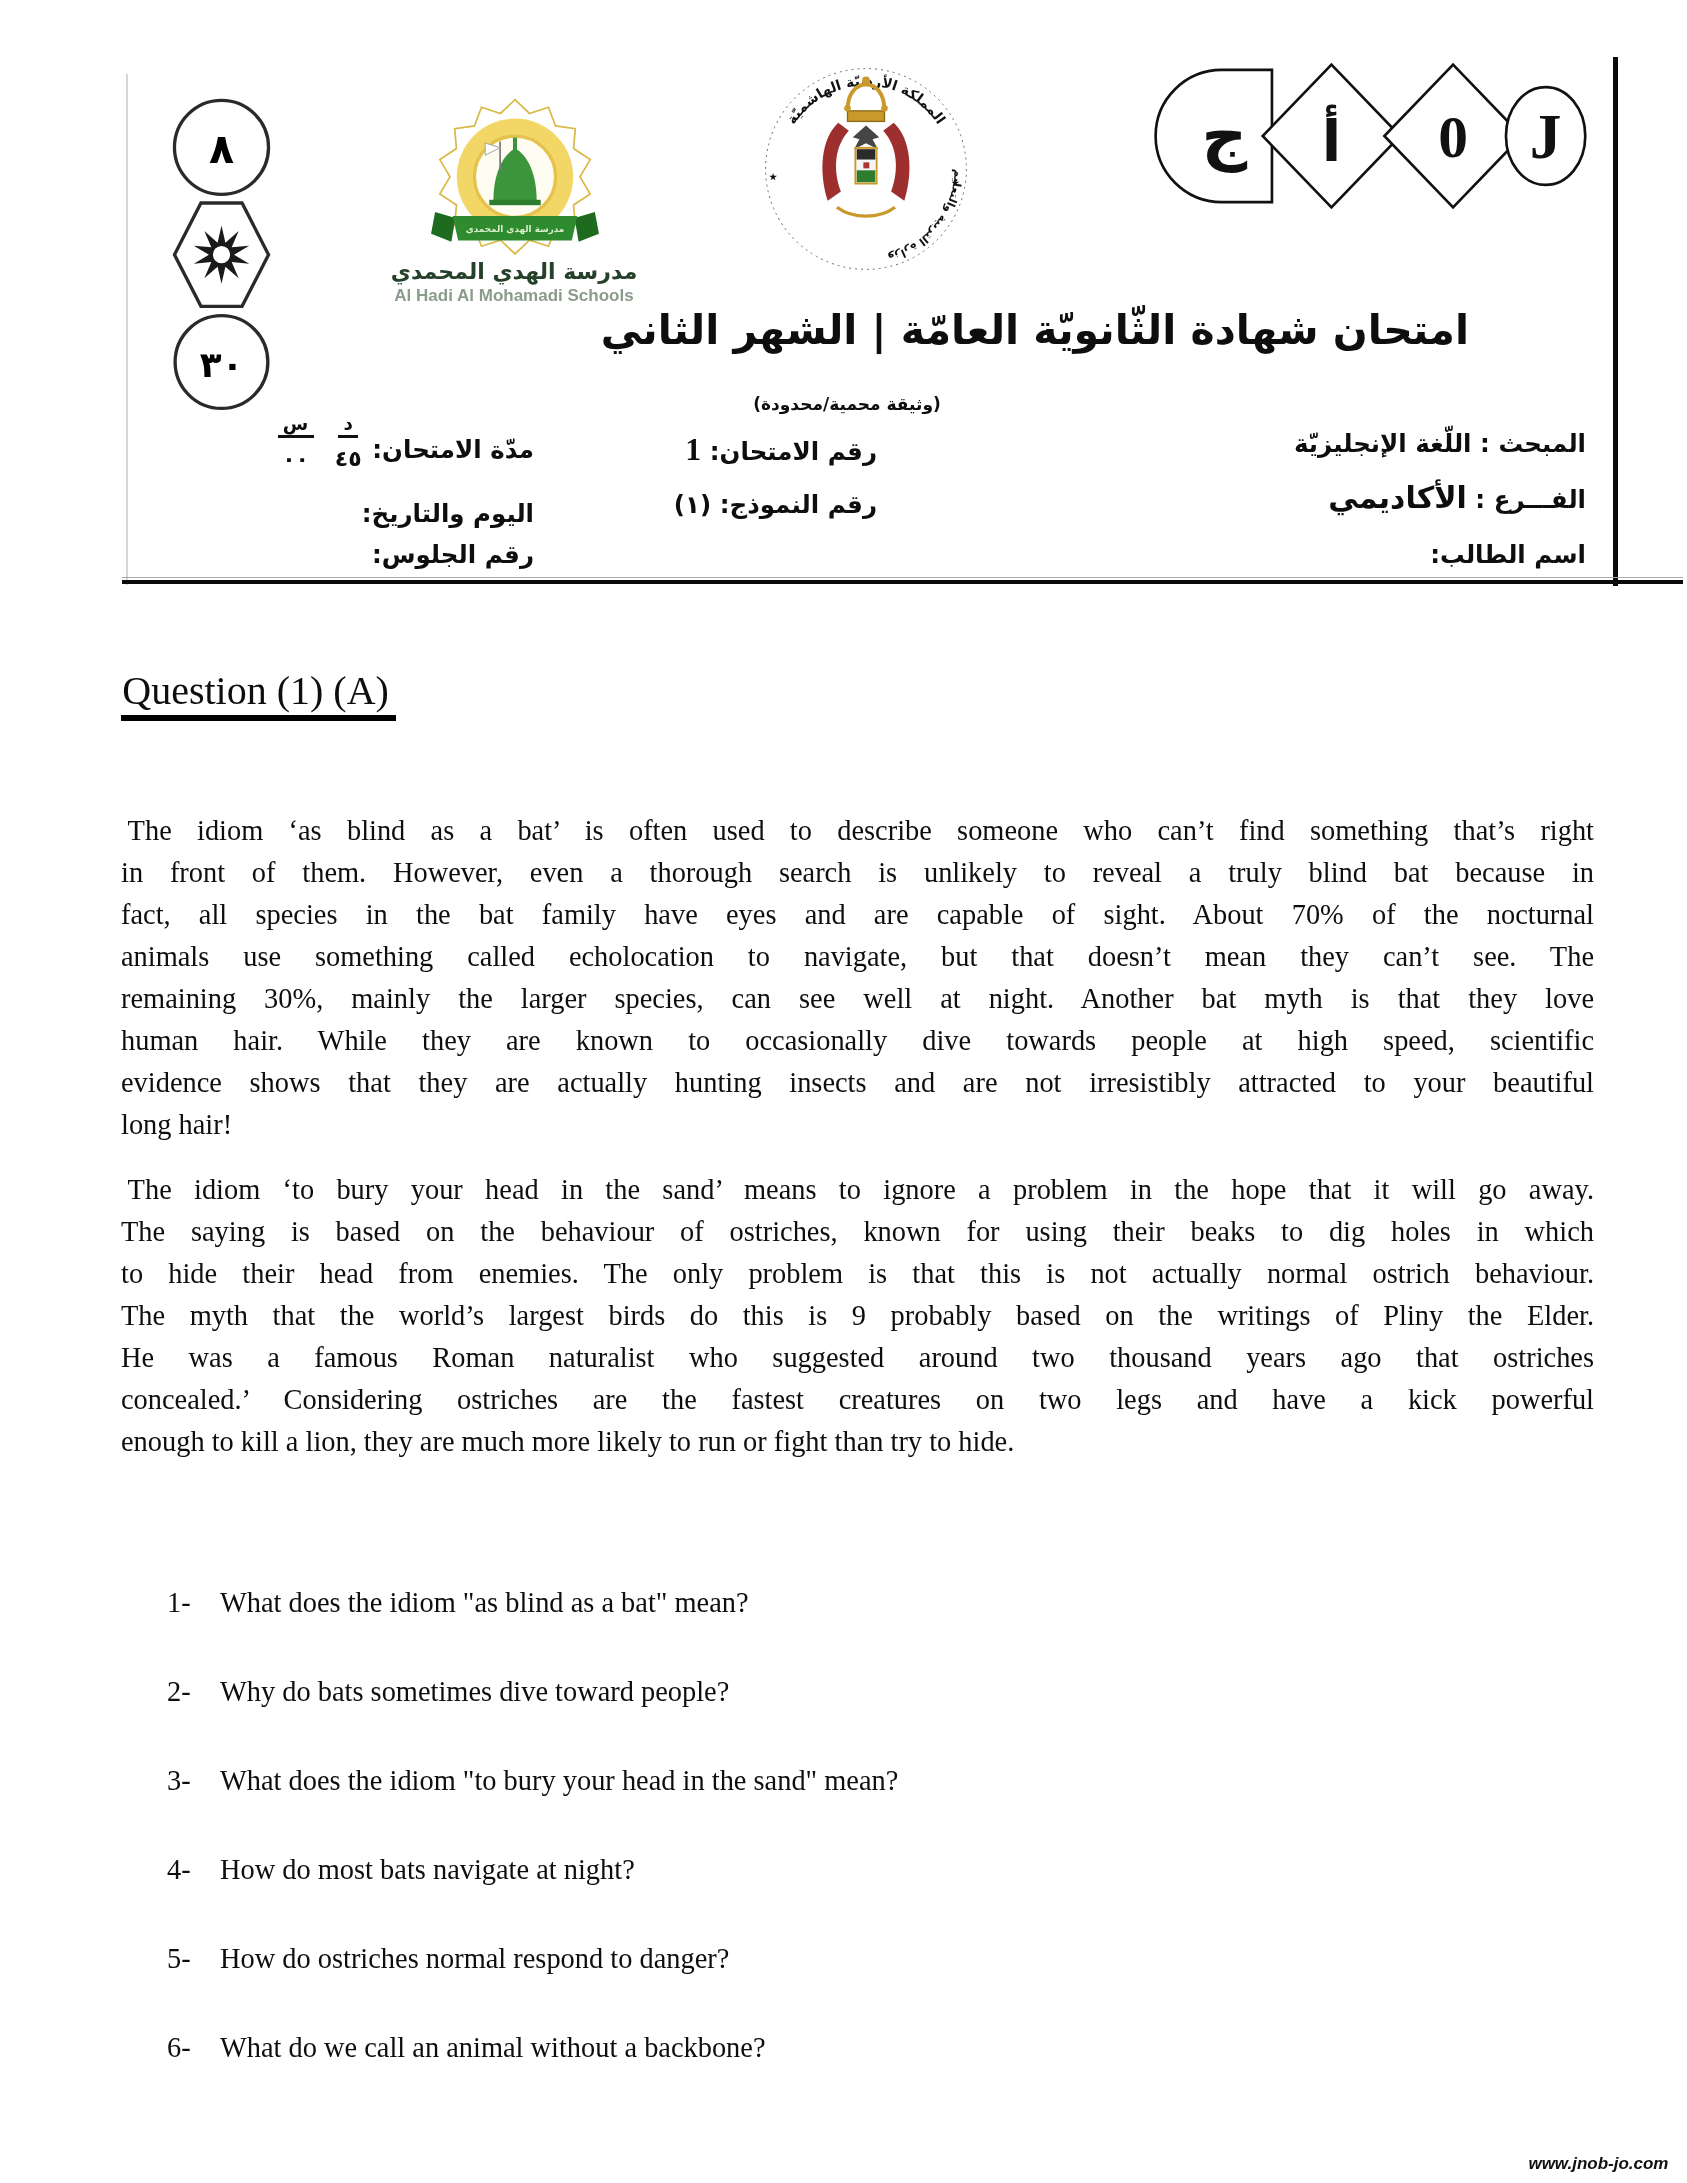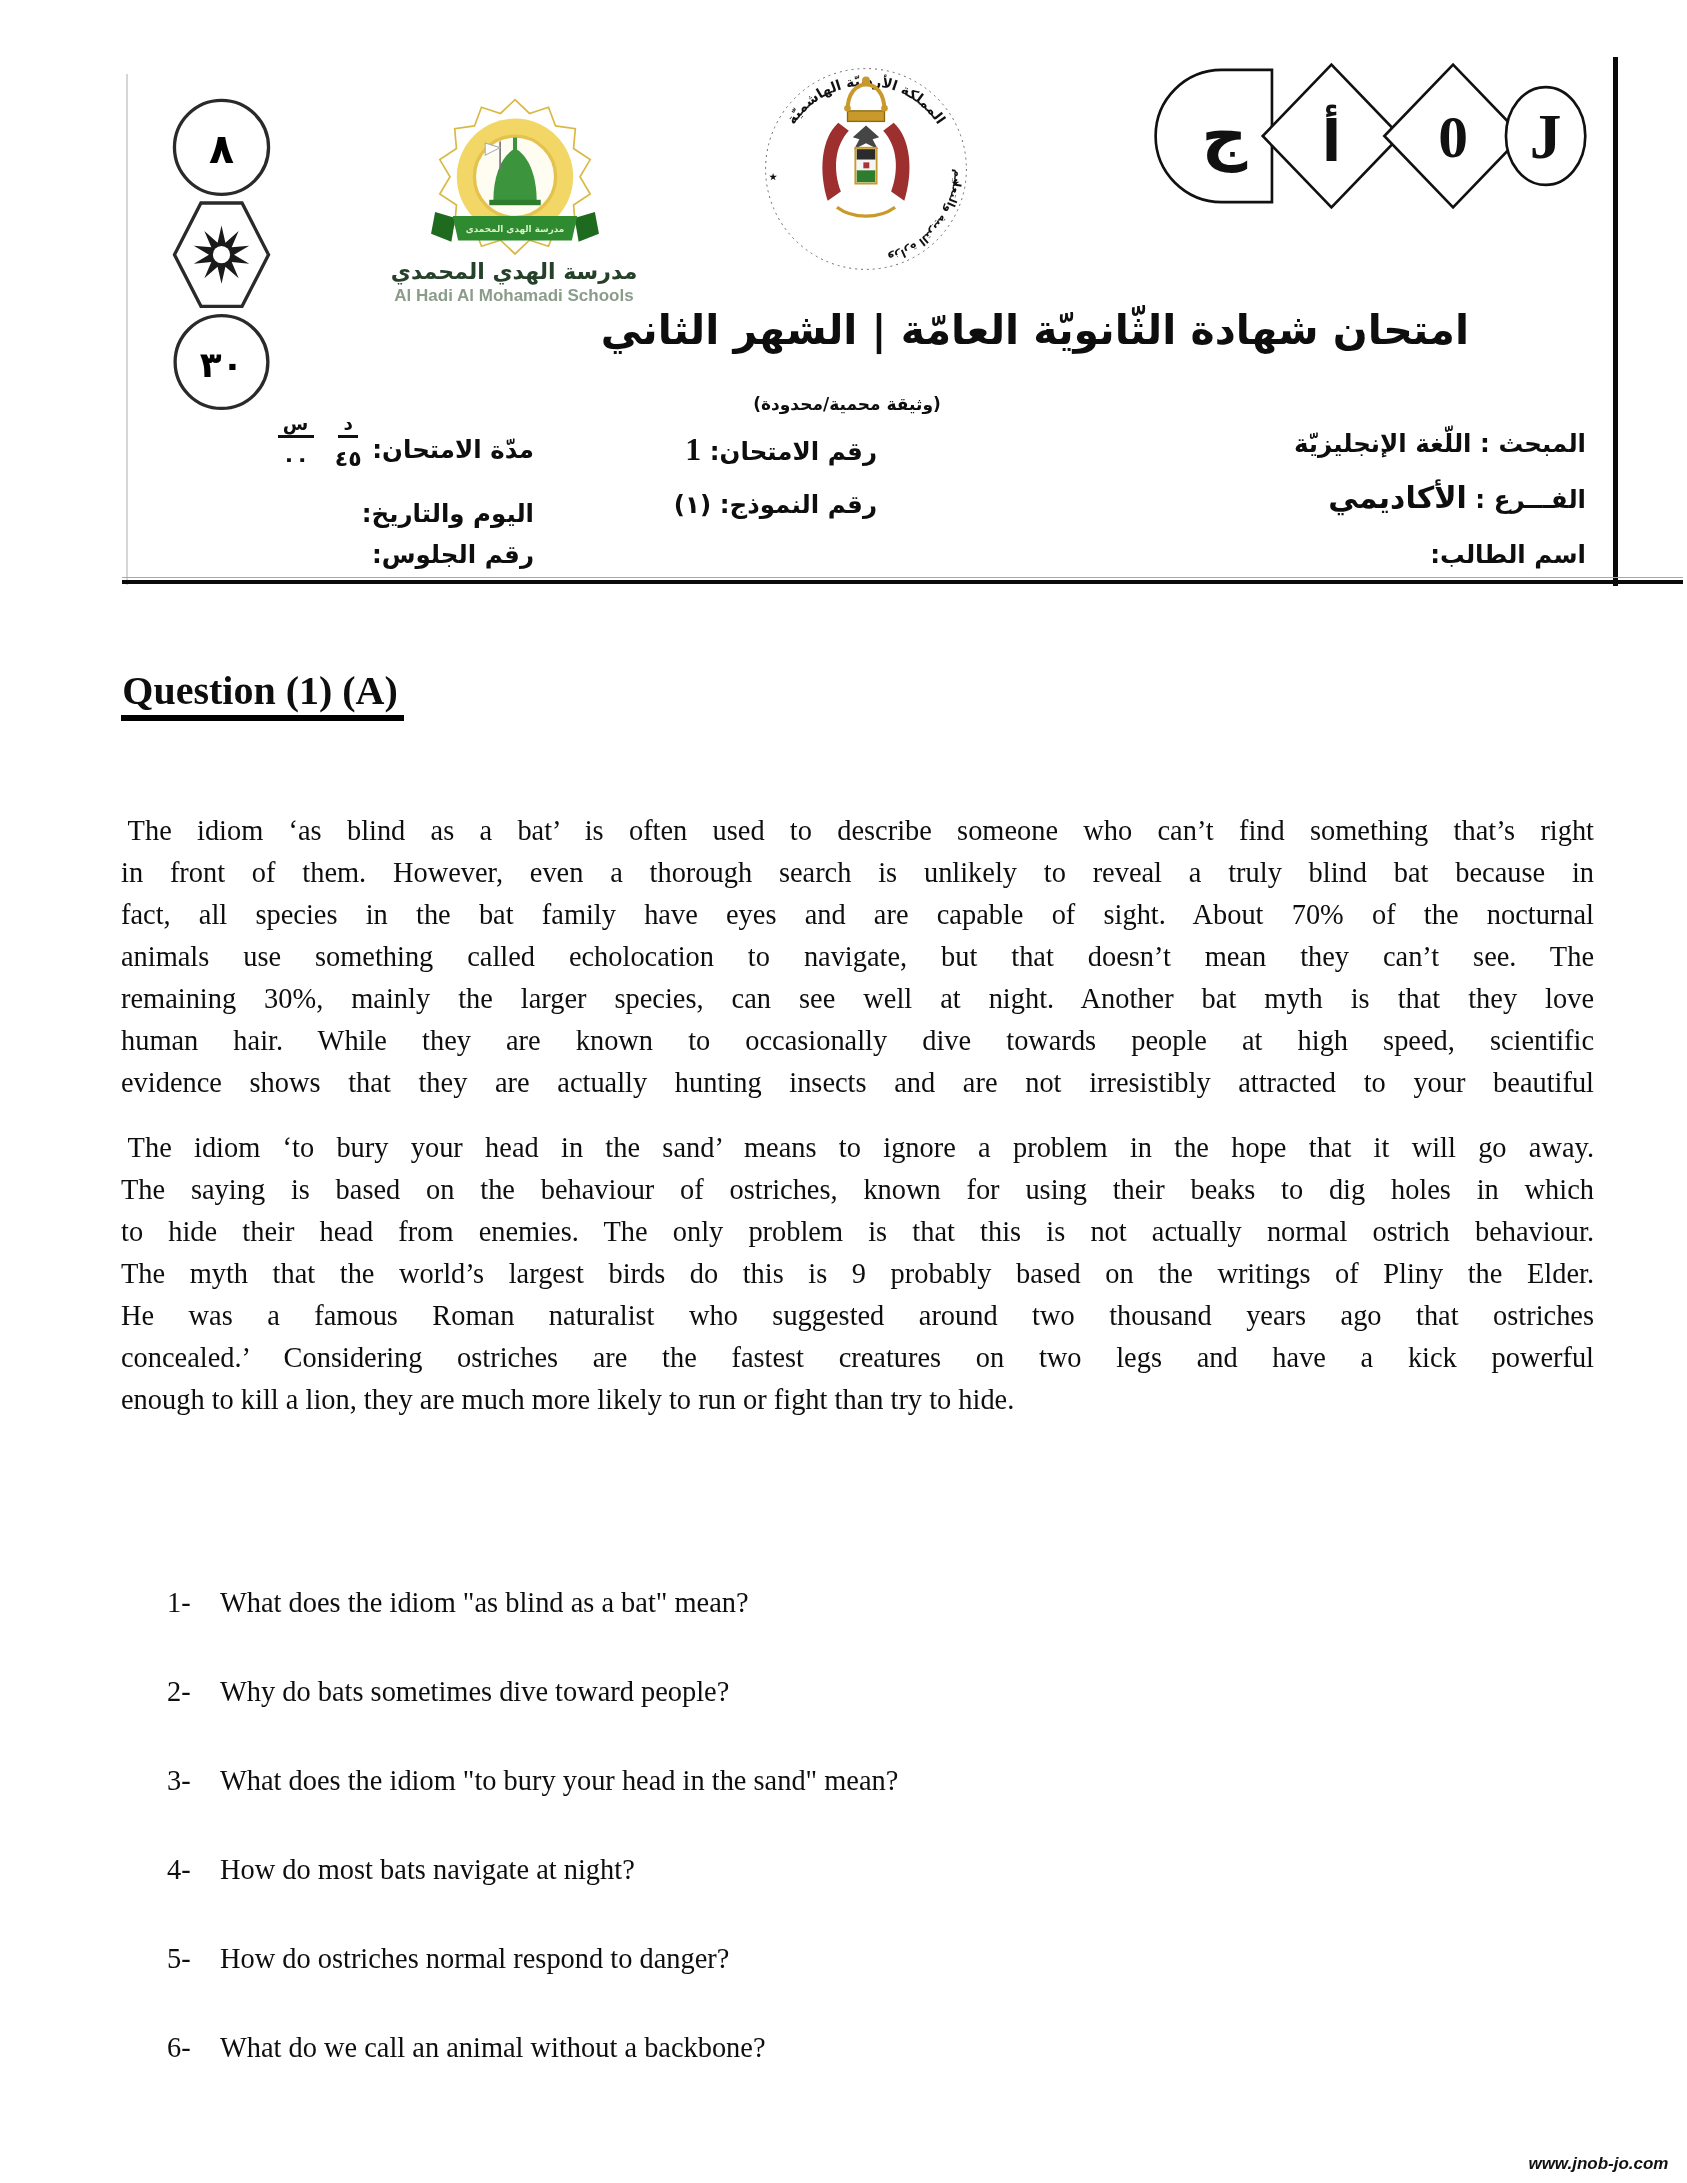--- a/index.html
+++ b/index.html
@@ -28,21 +28,21 @@
   .dur-col{display:flex;flex-direction:column;align-items:center;margin:0 10.6px;}
   .dur-head{font-size:18.5px;font-weight:700;border-bottom:3.3px solid #111;padding:0 5.3px 1.3px 5.3px;}
   .dur-val{font-size:22px;font-weight:700;margin-top:8px;letter-spacing:3.3px;}
   .f-date{right:1153px;top:499px;}
   .f-seat{right:1153px;top:540px;}
   .school-ar{left:370px;top:259px;width:288px;text-align:center;font-size:22px;font-weight:700;color:#26412a;}
   .school-en{left:370px;top:286px;width:288px;text-align:center;font-size:17px;font-weight:700;
              color:#8b9c8b;font-family:"Liberation Sans",sans-serif;}
   
   .q-heading{left:121px;top:667px;}
-  .q-heading span{display:inline-block;font-size:40px;font-weight:700;
+  .q-heading span{display:inline-block;font-size:40px;font-weight:400;
                   border-bottom:6px solid #000;padding:0 6.6px 1.3px 1.3px;}
   .passage{left:121px;top:810px;width:1473px;}
   .para{margin:0 0 22.5px 0;}
   .pline{font-size:28.4px;line-height:42px;text-align:justify;text-align-last:justify;}
   .pline.lastline{text-align-last:left;}
   .pline.firstline{text-indent:6.6px;}
   .qlist{left:167px;top:1587px;width:1389px;}
   .qitem{display:flex;height:89px;align-items:flex-start;}
   .qnum{width:53px;font-size:28.4px;flex:none;}
   .qtext{font-size:28.4px;}
@@ -164,20 +164,21 @@
 
   <div class="abs passage">
       <div class="para">
         <div class="pline firstline">The idiom ‘as blind as a bat’ is often used to describe someone who can’t find something that’s right</div>
         <div class="pline">in front of them. However, even a thorough search is unlikely to reveal a truly blind bat because in</div>
         <div class="pline">fact, all species in the bat family have eyes and are capable of sight. About 70% of the nocturnal</div>
         <div class="pline">animals use something called echolocation to navigate, but that doesn’t mean they can’t see. The</div>
         <div class="pline">remaining 30%, mainly the larger species, can see well at night. Another bat myth is that they love</div>
         <div class="pline">human hair. While they are known to occasionally dive towards people at high speed, scientific</div>
         <div class="pline">evidence shows that they are actually hunting insects and are not irresistibly attracted to your beautiful</div>
+        <div class="pline lastline">long hair!</div>
       </div>
       <div class="para">
         <div class="pline firstline">The idiom ‘to bury your head in the sand’ means to ignore a problem in the hope that it will go away.</div>
         <div class="pline">The saying is based on the behaviour of ostriches, known for using their beaks to dig holes in which</div>
         <div class="pline">to hide their head from enemies. The only problem is that this is not actually normal ostrich behaviour.</div>
         <div class="pline">The myth that the world’s largest birds do this is 9 probably based on the writings of Pliny the Elder.</div>
         <div class="pline">He was a famous Roman naturalist who suggested around two thousand years ago that ostriches</div>
         <div class="pline">concealed.’ Considering ostriches are the fastest creatures on two legs and have a kick powerful</div>
         <div class="pline lastline">enough to kill a lion, they are much more likely to run or fight than try to hide.</div>
       </div>

